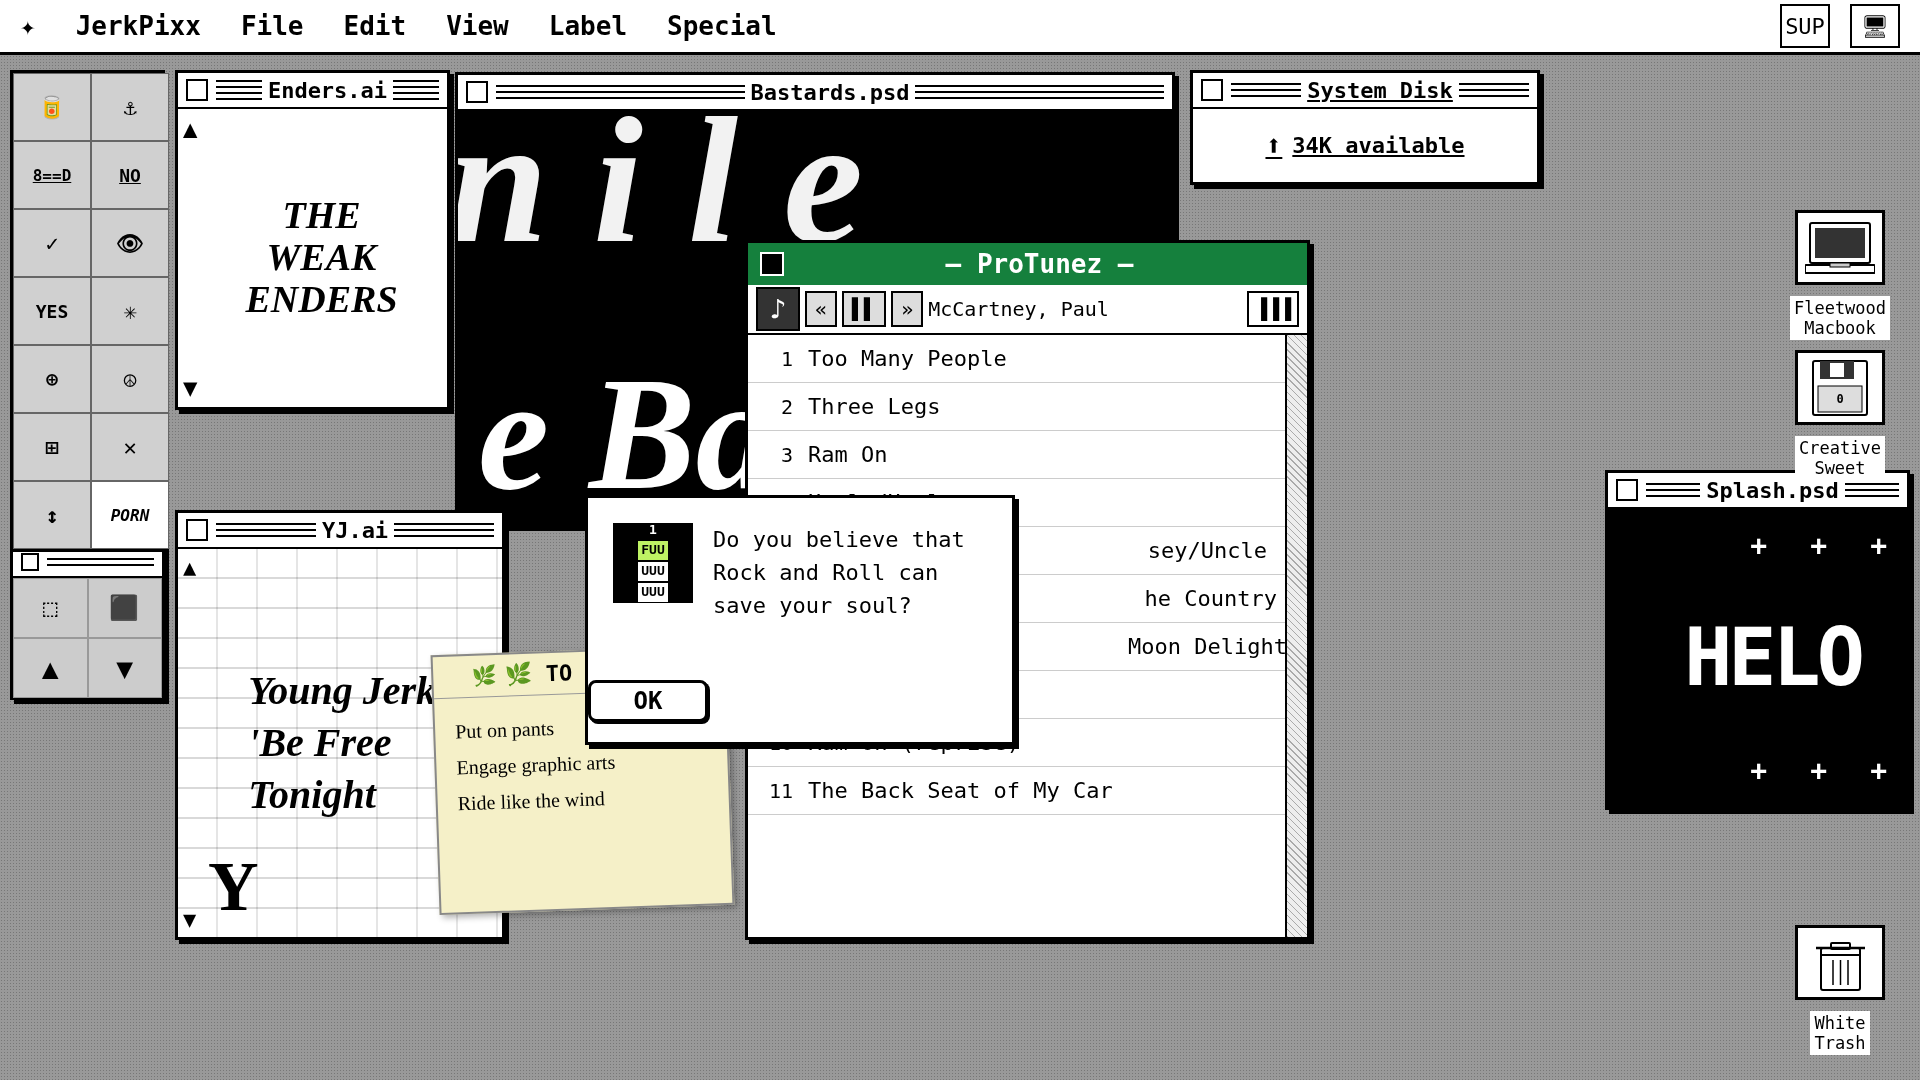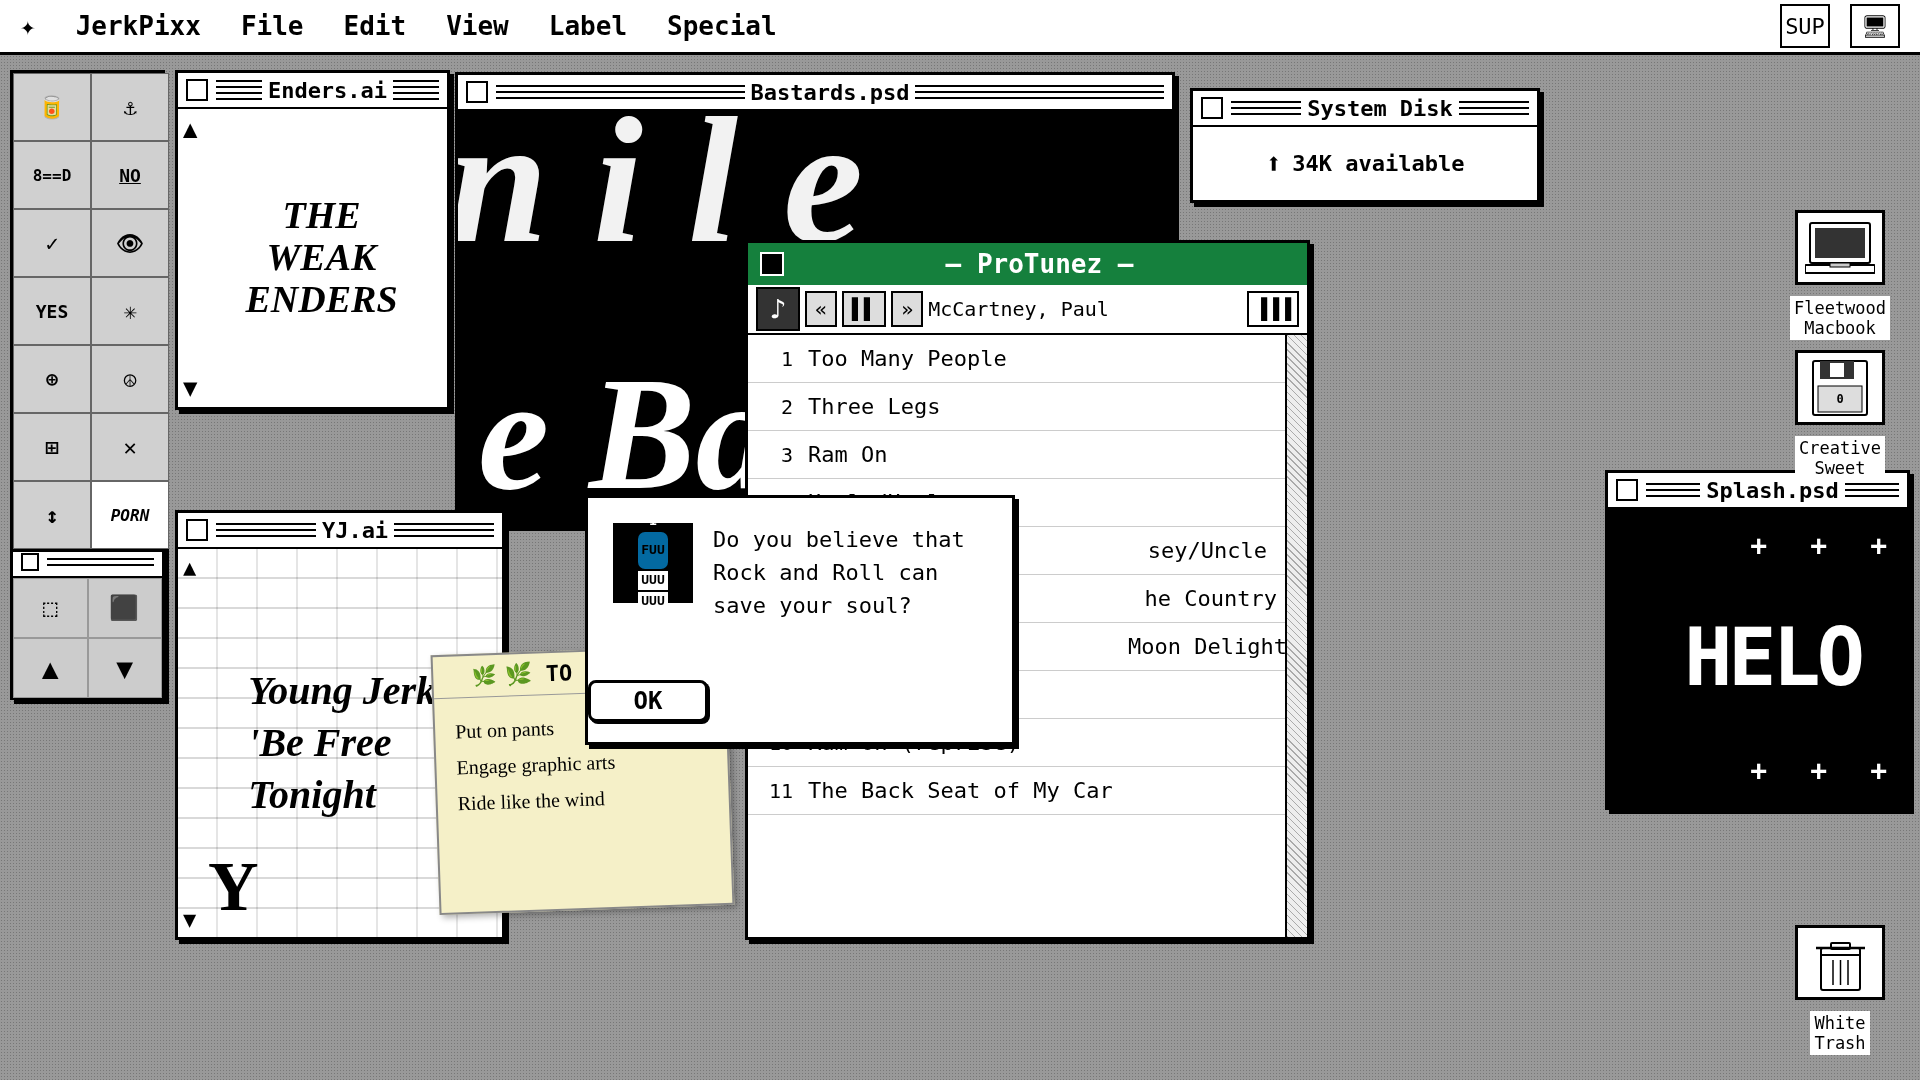--- a/index.html
+++ b/index.html
@@ -495,21 +495,21 @@
       <span>🖥</span>
     </div>
   </div>
 </div>
 
 <div class="all-windows">
 
   <div class="toolbox" style="position:absolute;top:15px;left:10px;width:155px;">
     <div class="toolbox-item">🥫</div>
     <div class="toolbox-item">⚓</div>
-    <div class="toolbox-item" style="font-size:16px;">8==D</div>
+    <div class="toolbox-item" style="font-size:16px;text-decoration:underline;">8==D</div>
     <div class="toolbox-item" style="font-size:18px;font-weight:bold;text-decoration:underline;">NO</div>
     <div class="toolbox-item">✓</div>
     <div class="toolbox-item">👁</div>
     <div class="toolbox-item" style="font-size:18px;font-weight:bold;">YES</div>
     <div class="toolbox-item">✳</div>
     <div class="toolbox-item" style="font-size:20px;">⊕</div>
     <div class="toolbox-item">☮</div>
     <div class="toolbox-item">⊞</div>
     <div class="toolbox-item">✕</div>
     <div class="toolbox-item">↕</div>
@@ -563,21 +563,21 @@
           <div class="grip-line"></div>
         </div>
       </div>
     </div>
     <div class="bastards-content">
       <div style="position:absolute;top:-20px;left:-10px;font-family:'Times New Roman',serif;font-size:180px;font-style:italic;color:white;font-weight:900;white-space:nowrap;opacity:0.95;line-height:1;">n i l e</div>
       <div style="position:absolute;bottom:10px;left:20px;font-family:'Times New Roman',serif;font-size:160px;font-style:italic;color:white;font-weight:900;white-space:nowrap;line-height:1;">e Basta</div>
     </div>
   </div>
 
-  <div class="window" style="position:absolute;right:380px;top:33px;width:350px;height:115px;">
+  <div class="window" style="position:absolute;right:380px;top:15px;width:350px;height:115px;text-decoration:underline;">
     <div class="window-titlebar">
       <div class="close-box"></div>
       <div class="title-grip-area">
         <div class="grip-lines">
           <div class="grip-line"></div>
           <div class="grip-line"></div>
           <div class="grip-line"></div>
         </div>
         <span class="window-title">System Disk</span>
         <div class="grip-lines">
@@ -742,21 +742,21 @@
       <div class="todo-item">Engage graphic arts</div>
       <div class="todo-item">Ride like the wind</div>
     </div>
   </div>
 
   <div class="dialog-window" style="position:absolute;left:585px;top:440px;width:430px;height:250px;z-index:200;">
     <div class="dialog-content">
       <div class="dialog-icon-box">
         <div style="color:white;font-size:13px;font-family:monospace;font-weight:bold;line-height:1.3;text-align:center;">
           <div>1</div>
-          <div style="background:#0369a1;color:black;padding:10px 3px;margin:2px 0;border-radius:7px;">FUU</div>
+          <div style="background:#bef264;color:black;padding:1px 3px;margin:2px 0;">FUU</div>
           <div style="background:white;color:black;padding:1px 3px;margin:2px 0;">UUU</div>
           <div style="background:white;color:black;padding:1px 3px;margin:2px 0;">UUU</div>
         </div>
       </div>
       <div class="dialog-text">
         <div>Do you believe that</div>
         <div>Rock and Roll can</div>
         <div>save your soul?</div>
       </div>
     </div>

